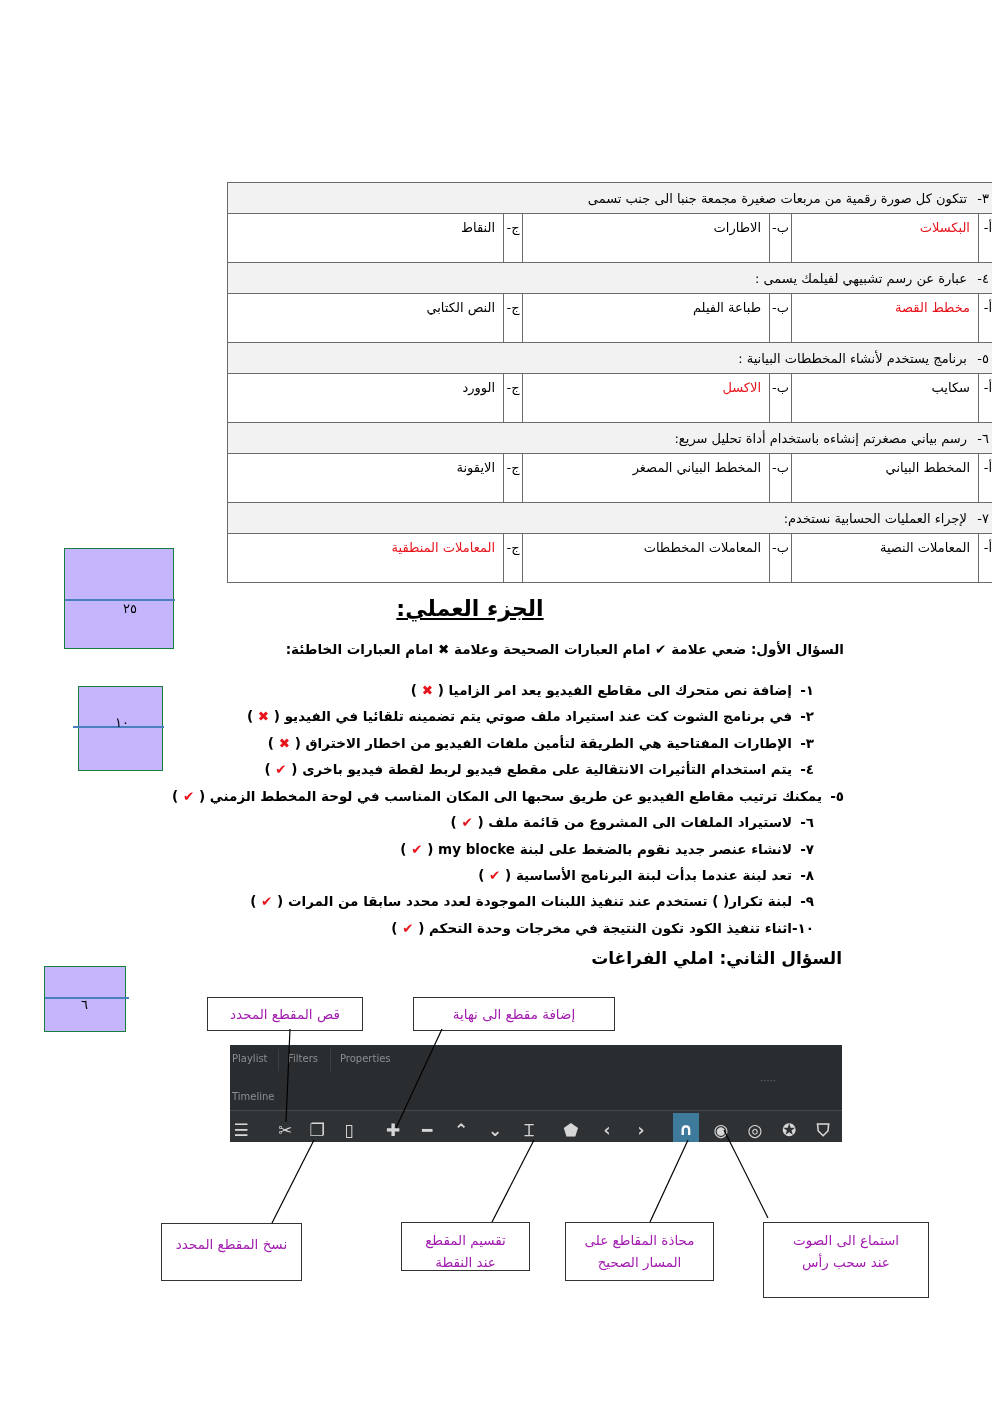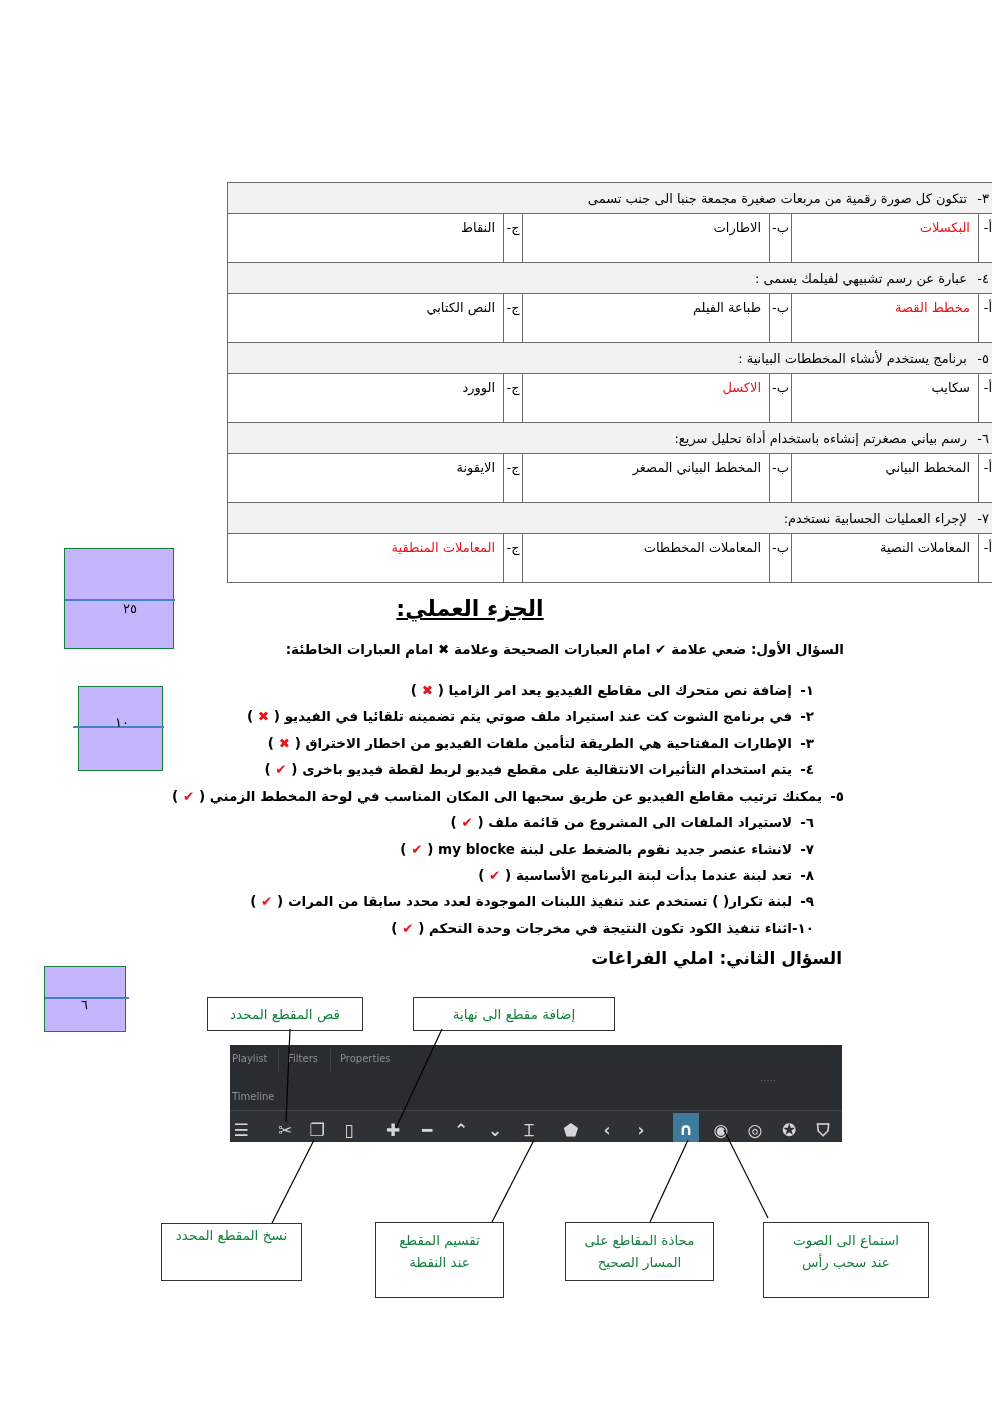--- a/index.html
+++ b/index.html
@@ -36,21 +36,21 @@
   .shot .tab { position: absolute; top: 8px; }
   .shot .tabsep { position: absolute; top: 4px; width: 1px; height: 22px; background: #3c3f43; }
   .shot .tl { position: absolute; left: 2px; top: 46px; font-size: 10px; color: #8b8e92; }
   .shot .dots { position: absolute; left: 530px; top: 30px; font-size: 10px; color: #6a6d70; }
   .shot .bar { position: absolute; left: 0; top: 65px; width: 100%; height: 40px; background: #2f3235; border-top: 1px solid #45484c; }
   .shot .bottom { position: absolute; left: 0; top: 105px; width: 100%; height: 15px; background: #1c1e20; }
   .tool { position: absolute; top: 74px; width: 22px; height: 22px; color: #d6d6d6; font-size: 17px; line-height: 22px; text-align: center; font-weight: bold; }
   .tool.active { background: #3d7a9c; color: #fff; width: 26px; height: 32px; top: 68px; line-height: 32px; }
 
   
-  .callout { position: absolute; border: 1px solid #333; background: #fff; color: #15803d;
+  .callout { position: absolute; border: 1px solid #333; background: #fff; color: #a21caf;
              font-size: 13.5px; text-align: center; direction: rtl; line-height: 22px; overflow: hidden; }
   svg.lines { position: absolute; left: 0; top: 0; width: 992px; height: 1403px; pointer-events: none; }
 </style>
 </head>
 <body>
 
 <table class="mcq">
   <tbody id="mcq-body">
       <tr class="q">
         <td colspan="6"><span class="qnum">٣-</span><span>تتكون كل صورة رقمية من مربعات صغيرة مجمعة جنبا الى جنب تسمى</span></td>
@@ -166,22 +166,22 @@
       <div class="tool" style="left: 480px; top: 8px;">◉</div>
       <div class="tool" style="left: 514px; top: 8px;">◎</div>
       <div class="tool" style="left: 548px; top: 8px;">✪</div>
       <div class="tool" style="left: 582px; top: 8px;">⛉</div>
     </div>
   <div class="bottom"></div>
 </div>
 
 <div class="callout" style="left:207px; top:997px; width:154px; height:32px; line-height:32px;">قص المقطع المحدد</div>
 <div class="callout" style="left:413px; top:997px; width:200px; height:32px; line-height:32px;">إضافة مقطع الى نهاية</div>
-<div class="callout" style="left:161px; top:1223px; width:141px; height:58px; padding-top:0; box-sizing:border-box;">نسخ المقطع المحدد</div>
-<div class="callout" style="left:375px; top:1222px; width:129px; height:76px; padding:6px 22px 0; box-sizing:border-box;">تقسيم المقطع عند النقطة</div>
+<div class="callout" style="left:161px; top:1223px; width:141px; height:58px; padding-top:9px; box-sizing:border-box;">نسخ المقطع المحدد</div>
+<div class="callout" style="left:401px; top:1222px; width:129px; height:49px; padding:6px 22px 0; box-sizing:border-box;">تقسيم المقطع عند النقطة</div>
 <div class="callout" style="left:565px; top:1222px; width:149px; height:59px; padding:6px 10px 0; box-sizing:border-box;">محاذة المقاطع على المسار الصحيح</div>
 <div class="callout" style="left:763px; top:1222px; width:166px; height:76px; padding:6px 22px 0; box-sizing:border-box;">استماع الى الصوت عند سحب رأس</div>
 
 <svg class="lines">
   <line x1="290" y1="1029" x2="286" y2="1122" stroke="#000" stroke-width="1.2"></line>
   <line x1="442" y1="1029" x2="396" y2="1128" stroke="#000" stroke-width="1.2"></line>
   <line x1="272" y1="1223" x2="314" y2="1140" stroke="#000" stroke-width="1.2"></line>
   <line x1="492" y1="1222" x2="534" y2="1140" stroke="#000" stroke-width="1.2"></line>
   <line x1="650" y1="1222" x2="688" y2="1140" stroke="#000" stroke-width="1.2"></line>
   <line x1="768" y1="1218" x2="724" y2="1130" stroke="#000" stroke-width="1.2"></line>

